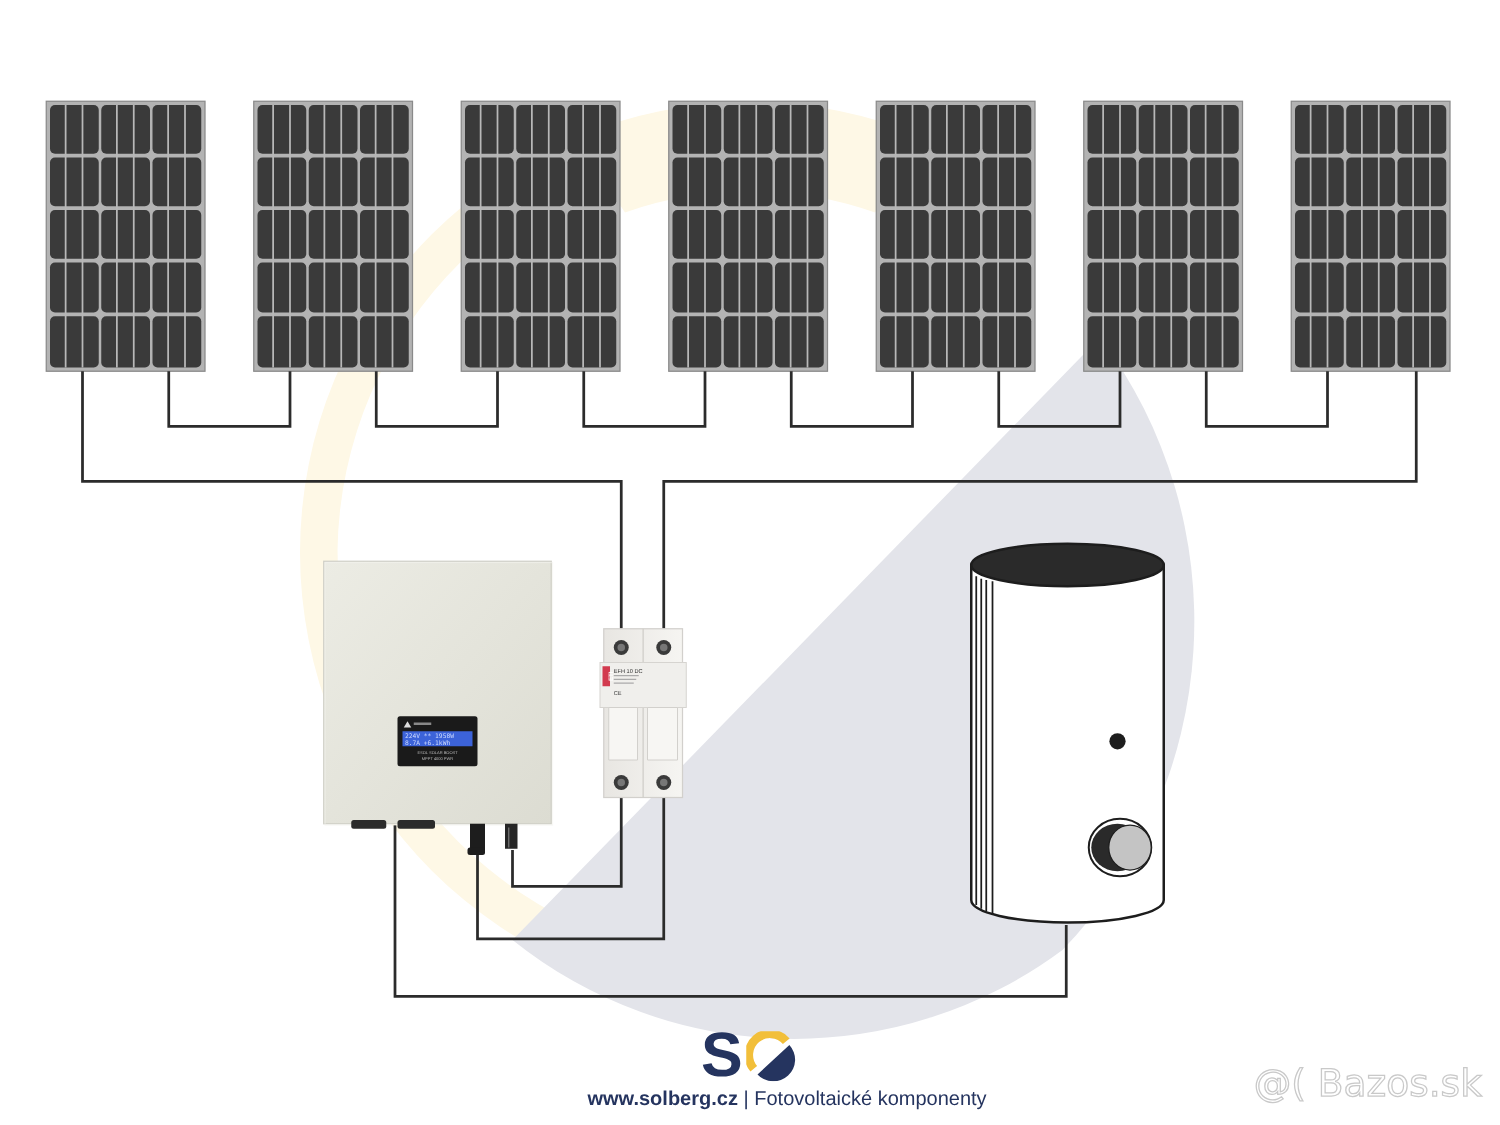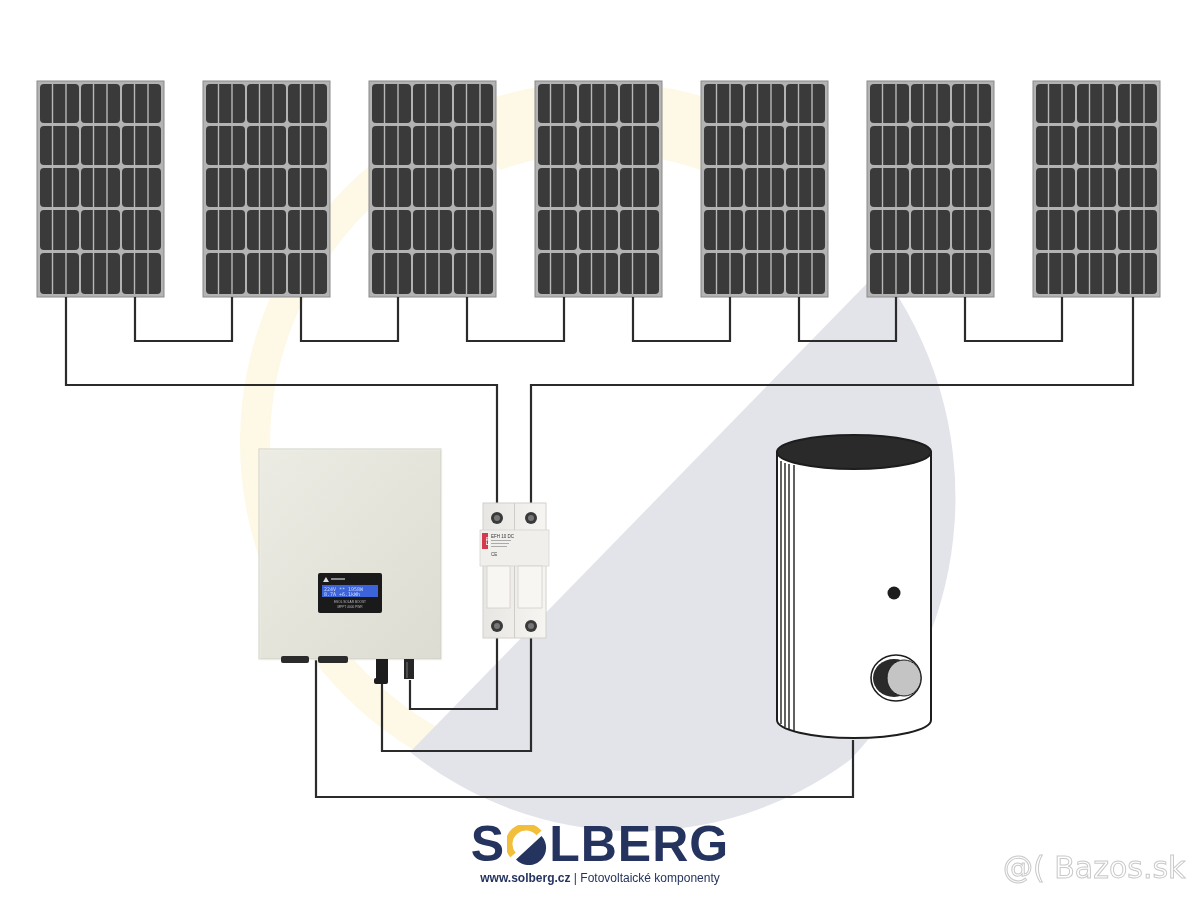--- a/index.html
+++ b/index.html
@@ -1,21 +1,21 @@
 <!DOCTYPE html>
 <html><head>
 <meta charset="utf-8">
 <style>
   html, body { margin:0; padding:0; }
   body { width:1200px; height:900px; background:#ffffff; position:relative; overflow:hidden; font-family:"Liberation Sans", sans-serif; }
   #stage { position:absolute; left:0; top:0; width:1200px; height:900px; }
   .logo { position:absolute; left:470px; top:818px; width:260px; text-align:center; }
   .logo-word { font-family:"Liberation Sans", sans-serif; font-weight:bold; font-size:50px; color:#25345f; letter-spacing:1px; line-height:52px; display:flex; justify-content:center; align-items:center; }
   .logo-o { display:inline-block; width:40px; height:40px; margin:0 2px; position:relative; top:1px; }
-  .logo-sub { font-size:12px; color:#25345f; margin-top:1px; white-space:nowrap; }
+  .logo-sub { font-size:16px; color:#25345f; margin-top:1px; white-space:nowrap; }
   .logo-sub b { font-weight:bold; }
   .watermark { position:absolute; left:1003px; top:850px; font-size:30px; color:#ffffff; -webkit-text-stroke:1px #c9c9c9; font-family:"DejaVu Sans", sans-serif; letter-spacing:0px;text-align:right; }
   .lcd-text { font-family:"DejaVu Sans Mono", monospace; }
 </style>
 </head>
 <body>
 
 <svg id="stage" width="1200" height="900" viewBox="0 0 1200 900" xmlns="http://www.w3.org/2000/svg">
   <defs>
     <pattern id="cellpat" x="0" y="0" width="1" height="1"></pattern>
@@ -160,21 +160,20 @@
   </g>
 </svg>
 
 <div class="logo">
   <div class="logo-word">
     <span>S</span>
     <svg class="logo-o" viewBox="0 0 40 40">
       <path d="M 6 30 A 16 16 0 0 1 32 8" fill="none" stroke="#f2bf3a" stroke-width="7"></path>
       <path d="M 34.5 11 A 17 17 0 0 1 9 34.5 Z" fill="#25345f"></path>
     </svg>
-    <span>LBERG</span>
   </div>
   <div class="logo-sub">
     <b>www.solberg.cz</b>
     <span>|</span>
     <span>Fotovoltaické komponenty</span>
   </div>
 </div>
 
 <div class="watermark">@( Bazos.sk</div>
 

